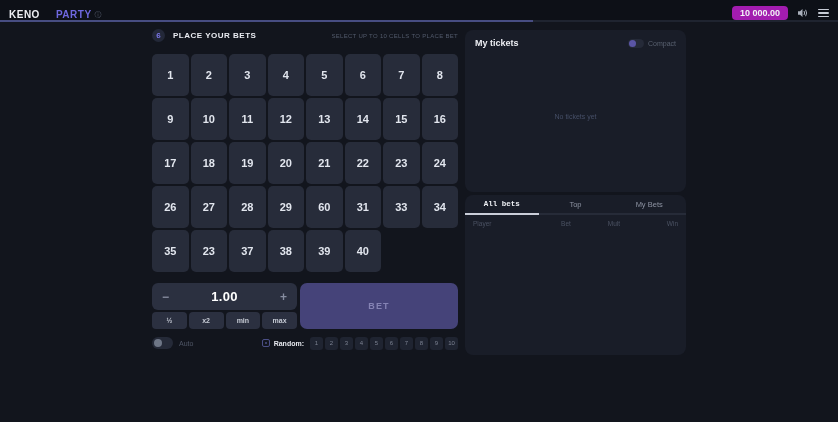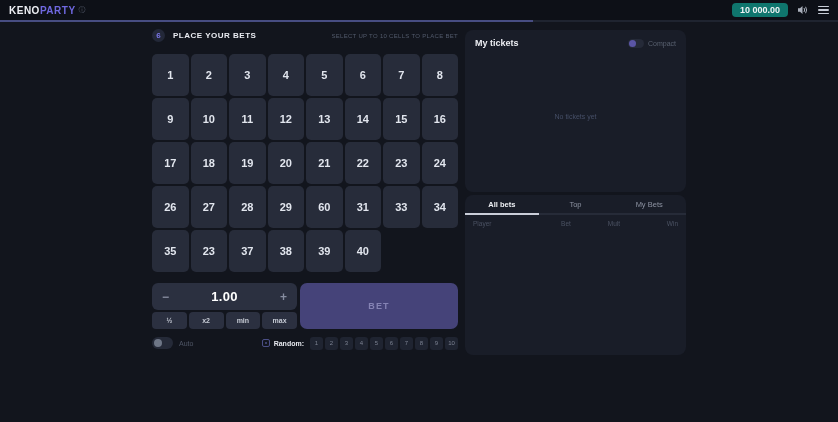--- a/index.html
+++ b/index.html
@@ -1,27 +1,27 @@
 <!DOCTYPE html>
 <html><head>
 <meta charset="utf-8">
 <style>
   * { margin:0; padding:0; box-sizing:border-box; }
   html,body { width:838px; height:422px; overflow:hidden; }
   body { background:#12151d; font-family:"Liberation Sans", sans-serif; position:relative; }
 
   
   .topbar { position:absolute; top:0; left:0; width:838px; height:20px; background:#0d1017;
-            display:flex; align-items:center; justify-content:space-between; padding:0 9px; }
+            display:flex; align-items:flex-end; justify-content:space-between; padding:0 9px; }
   .logo { font-size:10px; font-weight:bold; letter-spacing:.5px; display:flex; align-items:center; }
   .logo .keno { color:#eef0f5; }
-  .logo .party { color:#6f68e0; }
+  .logo .party { color:#6f68e0;padding-left:16px; }
   .logo .info { color:#5a6173; font-size:7px; margin-left:3px; font-weight:normal; }
   .topbar-right { display:flex; align-items:center; gap:9px; }
-  .balance { background:#0f766e; border-radius:4px; padding:2px 8px; font-size:9px; font-weight:bold; color:#f2f3f6; }
+  .balance { background:#a21caf; border-radius:4px; padding:2px 8px; font-size:9px; font-weight:bold; color:#f2f3f6; }
   .vol-icon { display:flex; align-items:center; }
   .menu-icon { display:flex; flex-direction:column; gap:2px; cursor:pointer; }
   .menu-icon span { display:block; width:11px; height:1.5px; background:#c7ccd6; border-radius:1px; }
   .progress-track { position:absolute; top:20px; left:0; width:838px; height:2px; background:#1f2430; }
   .progress-fill { height:100%; background:#474d82; }
 
   
   .game-area { position:absolute; left:152px; top:28px; width:306px; }
   .game-header { display:flex; align-items:center; height:15px; margin-bottom:11px; }
   .round-badge { width:13px; height:13px; border-radius:50%; background:#232838; color:#7b76e8;
@@ -68,21 +68,21 @@
   .compact-toggle { width:16px; height:9px; }
   .compact-toggle .knob { position:absolute; left:1px; top:1px; width:7px; height:7px; border-radius:50%; background:#5a55a5; }
   .compact-label { font-size:7px; color:#58606f; }
   .tickets-empty { flex:1; display:flex; align-items:center; justify-content:center;
                    font-size:7px; color:#454e66; }
 
   .bets-panel { position:absolute; left:465px; top:195px; width:221px; height:160px; background:#191d28;
                 border-radius:8px; overflow:hidden; }
   .bets-tabs { display:flex; height:18px; align-items:center; }
   .tab { flex:1; text-align:center; font-size:7.5px; color:#8d93a2; cursor:pointer; }
-  .tab.active { color:#eef0f4; font-weight:bold; }
+  .tab.active { color:#eef0f4; font-weight:bold;font-family:Liberation Mono, monospace; }
   .tabline { height:2px; background:#262b38; }
   .tabline-fill { height:100%; width:33.33%; background:#c9cdd8; }
   .bets-columns { display:flex; align-items:center; padding:5px 8px 4px; font-size:6.5px; color:#4b5263; }
   .col-0 { flex:1; text-align:left; }
   .col-1 { width:44px; text-align:center; }
   .col-2 { width:52px; text-align:center; }
   .col-3 { width:38px; text-align:right; }
 </style>
 </head>
 <body>

